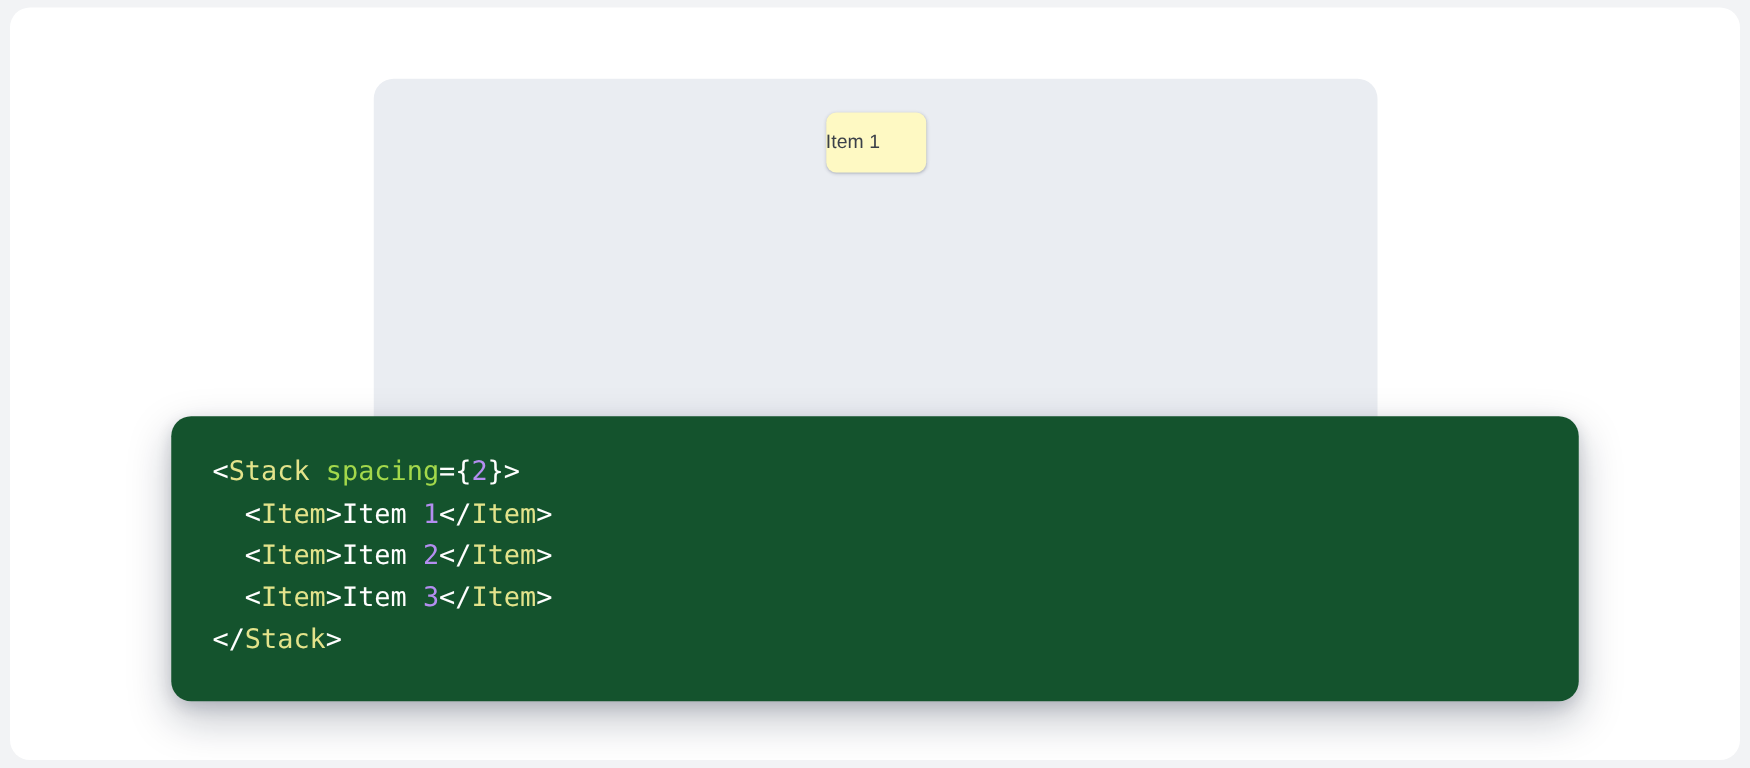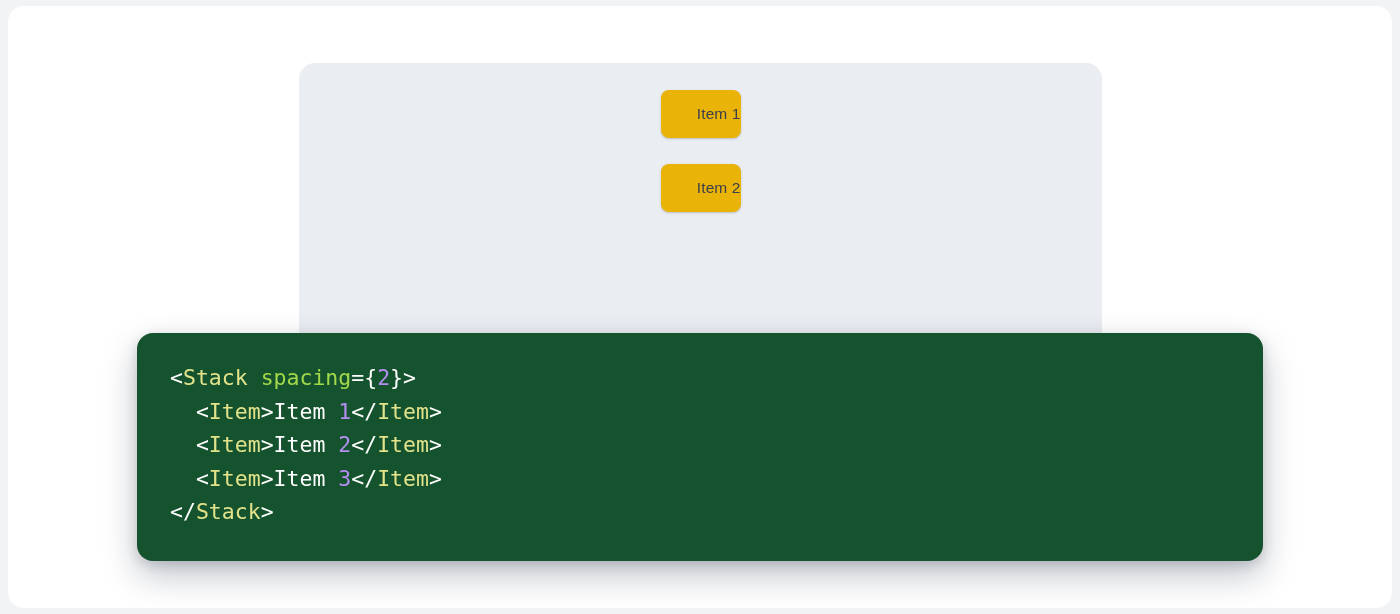--- a/index.html
+++ b/index.html
@@ -47,26 +47,26 @@
     height: 100%;
     display: flex;
     flex-direction: column;
     align-items: center;
     padding-top: 27px;
   }
 
   .stack-item {
     width: 80px;
     height: 48px;
-    background: #eab308;
+    background: #fef9c3;
     border-radius: 8px;
     box-shadow: 0 1px 3px rgba(17,26,51,.16), 0 1px 1px rgba(17,26,51,.07);
     display: flex;
     align-items: center;
-    justify-content: flex-end;
+    justify-content: flex-start;
     font-size: 15.5px;
     color: #3b4049;
     letter-spacing: .1px;
     margin-bottom: 26px;
   }
   .stack-item:last-child { margin-bottom: 0; }
 
   
   #code-card {
     position: absolute;
@@ -102,23 +102,20 @@
 </head>
 <body>
 
 <div id="app-canvas">
 
   <div id="preview-panel">
     <div id="stack-container">
         <div class="stack-item">
           <span>Item 1</span>
         </div>
-        <div class="stack-item">
-          <span>Item 2</span>
-        </div>
       </div>
   </div>
 
   <div id="code-card">
     <code id="code-block"><span class="code-line"><span class="tok-punct">&lt;</span><span class="tok-tag">Stack</span><span class="tok-punct"> </span><span class="tok-attr">spacing</span><span class="tok-punct">={</span><span class="tok-num">2</span><span class="tok-punct">}&gt;</span></span><span class="code-line">  <span class="tok-punct">&lt;</span><span class="tok-tag">Item</span><span class="tok-punct">&gt;</span><span class="tok-text">Item </span><span class="tok-num">1</span><span class="tok-punct">&lt;/</span><span class="tok-tag">Item</span><span class="tok-punct">&gt;</span></span><span class="code-line">  <span class="tok-punct">&lt;</span><span class="tok-tag">Item</span><span class="tok-punct">&gt;</span><span class="tok-text">Item </span><span class="tok-num">2</span><span class="tok-punct">&lt;/</span><span class="tok-tag">Item</span><span class="tok-punct">&gt;</span></span><span class="code-line">  <span class="tok-punct">&lt;</span><span class="tok-tag">Item</span><span class="tok-punct">&gt;</span><span class="tok-text">Item </span><span class="tok-num">3</span><span class="tok-punct">&lt;/</span><span class="tok-tag">Item</span><span class="tok-punct">&gt;</span></span><span class="code-line"><span class="tok-punct">&lt;/</span><span class="tok-tag">Stack</span><span class="tok-punct">&gt;</span></span></code>
   </div>
 
 </div>
 
 </body></html>

